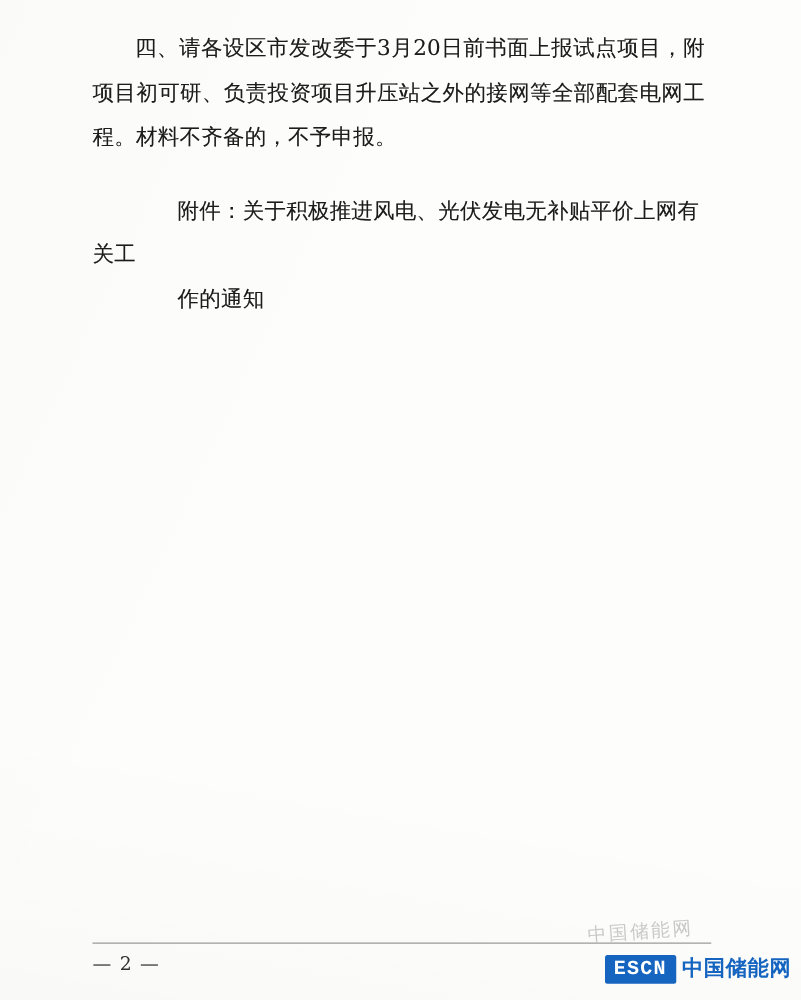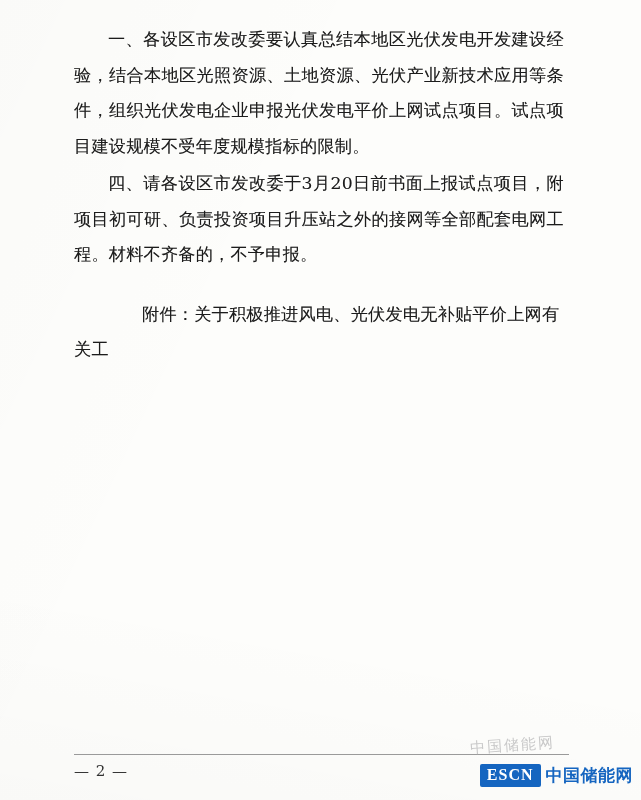--- a/index.html
+++ b/index.html
@@ -42,21 +42,21 @@
     text-shadow: 0 0 0.4px rgba(0,0,0,0.32);
   }
   p.attach {
     margin: 0;
     font-size: 17.2px;
     line-height: 35.5px;
     color: #1c1c1c;
     text-align: left;
     letter-spacing: 0.2px;
     text-indent: 68px;
-    font-family: Liberation Sans, sans-serif;
+    font-family: Liberation Mono, monospace;
     text-shadow: 0 0 0.4px rgba(0,0,0,0.32);
   }
   .spacer-attach { height: 22px; }
   .footer-rule {
     position: absolute;
     left: 74px;
     top: 754px;
     width: 495px;
     height: 1px;
     background: #9a9a9a;
@@ -85,21 +85,21 @@
     position: absolute;
     right: 8px;
     top: 762px;
     display: flex;
     align-items: center;
     height: 26px;
   }
   .logo-badge {
     background: #1565c0;
     color: #ffffff;
-    font-family: Liberation Serif, serif;
+    font-family: Liberation Mono, monospace;
     font-weight: bold;
     font-size: 16px;
     letter-spacing: 1px;
     padding: 3px 7px 4px 7px;
     border-radius: 2px;
     line-height: 1;
   }
   .logo-text {
     color: #1565c0;
     font-family: "DejaVu Sans", sans-serif;
@@ -109,24 +109,24 @@
     margin-left: 5px;
     line-height: 1;
   }
 </style>
 </head>
 <body>
 
 <div class="page">
 
   <div class="content">
-    <p class="para">一、各设区市发改委要认真总结本地区光伏发电开发建设经验，结合本地区光照资源、土地资源、光伏产业新技术应用等条件，组织光伏发电企业申报光伏发电平价上网试点项目。试点项目建设规模不受年度规模指标的限制。</p>
     <p class="para">四、请各设区市发改委于3月20日前书面上报试点项目，附项目初可研、负责投资项目升压站之外的接网等全部配套电网工程。材料不齐备的，不予申报。</p>
     <div class="spacer-attach"></div>
     <p class="attach">附件：关于积极推进风电、光伏发电无补贴平价上网有关工</p>
+    <p class="attach">作的通知</p>
   </div>
 
   <div class="footer-rule"></div>
   <div class="page-number">— 2 —</div>
   <div class="watermark-faint">中国储能网</div>
 
   <div class="logo">
     <span class="logo-badge">ESCN</span>
     <span class="logo-text">中国储能网</span>
   </div>

